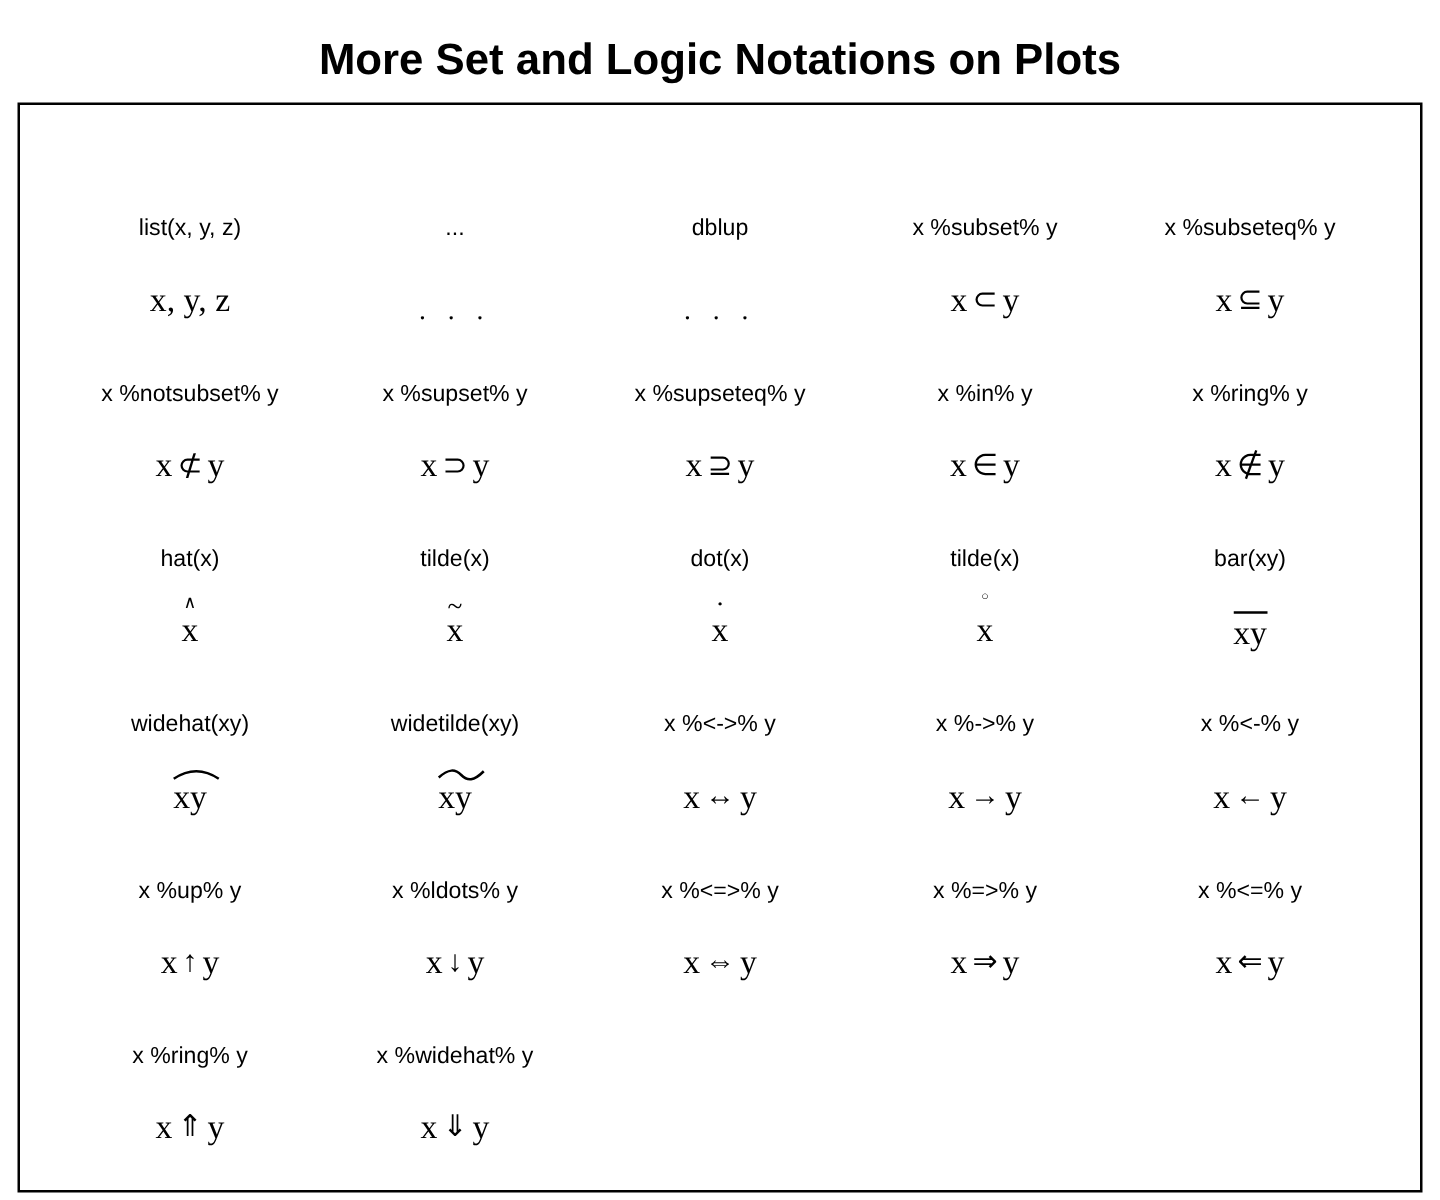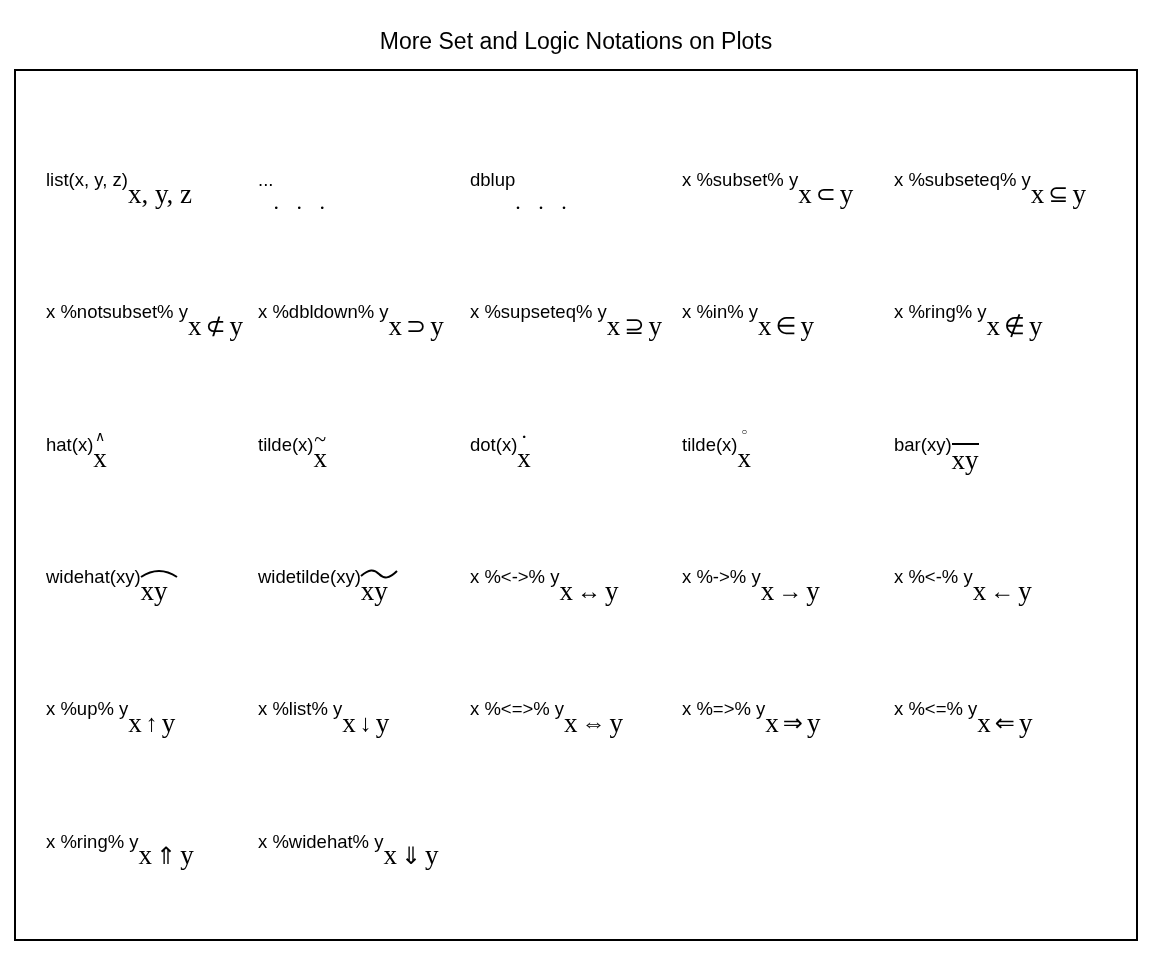--- a/index.html
+++ b/index.html
@@ -9,43 +9,44 @@
     font-family: Arial, Helvetica, sans-serif;
     color: #000;
     width: 1152px;
   }
   .page {
     width: 1152px;
     box-sizing: border-box;
     padding: 20px 14px 20px 14px;
   }
   .title {
-    font-weight: normal;
-    font-size: 23px;
+    font-weight: bold;
+    font-size: 35px;
     text-align: center;
     margin: 8px 0 14px 0;
   }
   .panel {
     border: 2px solid #000;
     box-sizing: border-box;
     width: 100%;
     height: 872px;
     padding: 44px 30px 30px 30px;
   }
   .grid {
     display: grid;
     grid-template-columns: repeat(5, 1fr);
     grid-template-rows: repeat(6, 1fr);
     height: 100%;
     width: 100%;
   }
   .cell {
     display: flex;
+    flex-direction: column;
     align-items: center;
-    justify-content: flex-start;
+    justify-content: flex-end;
   }
   .label {
     font-size: 18.5px;
     font-weight: 400;
     text-align: center;
     line-height: 1.1;
     min-height: 22px;
   }
   .glyph {
     margin-top: 26px;
@@ -146,21 +147,21 @@
         </div>
         <div class="cell">
           <div class="label">x %notsubset% y</div>
           <div class="glyph">
             <span>x</span>
             <span class="sym">⊄</span>
             <span>y</span>
           </div>
         </div>
         <div class="cell">
-          <div class="label">x %dbldown% y</div>
+          <div class="label">x %supset% y</div>
           <div class="glyph">
             <span>x</span>
             <span class="sym">⊃</span>
             <span>y</span>
           </div>
         </div>
         <div class="cell">
           <div class="label">x %supseteq% y</div>
           <div class="glyph">
             <span>x</span>
@@ -256,21 +257,21 @@
         </div>
         <div class="cell">
           <div class="label">x %up% y</div>
           <div class="glyph">
             <span>x</span>
             <span class="sym">↑</span>
             <span>y</span>
           </div>
         </div>
         <div class="cell">
-          <div class="label">x %list% y</div>
+          <div class="label">x %ldots% y</div>
           <div class="glyph">
             <span>x</span>
             <span class="sym">↓</span>
             <span>y</span>
           </div>
         </div>
         <div class="cell">
           <div class="label">x %&lt;=&gt;% y</div>
           <div class="glyph">
             <span>x</span>

